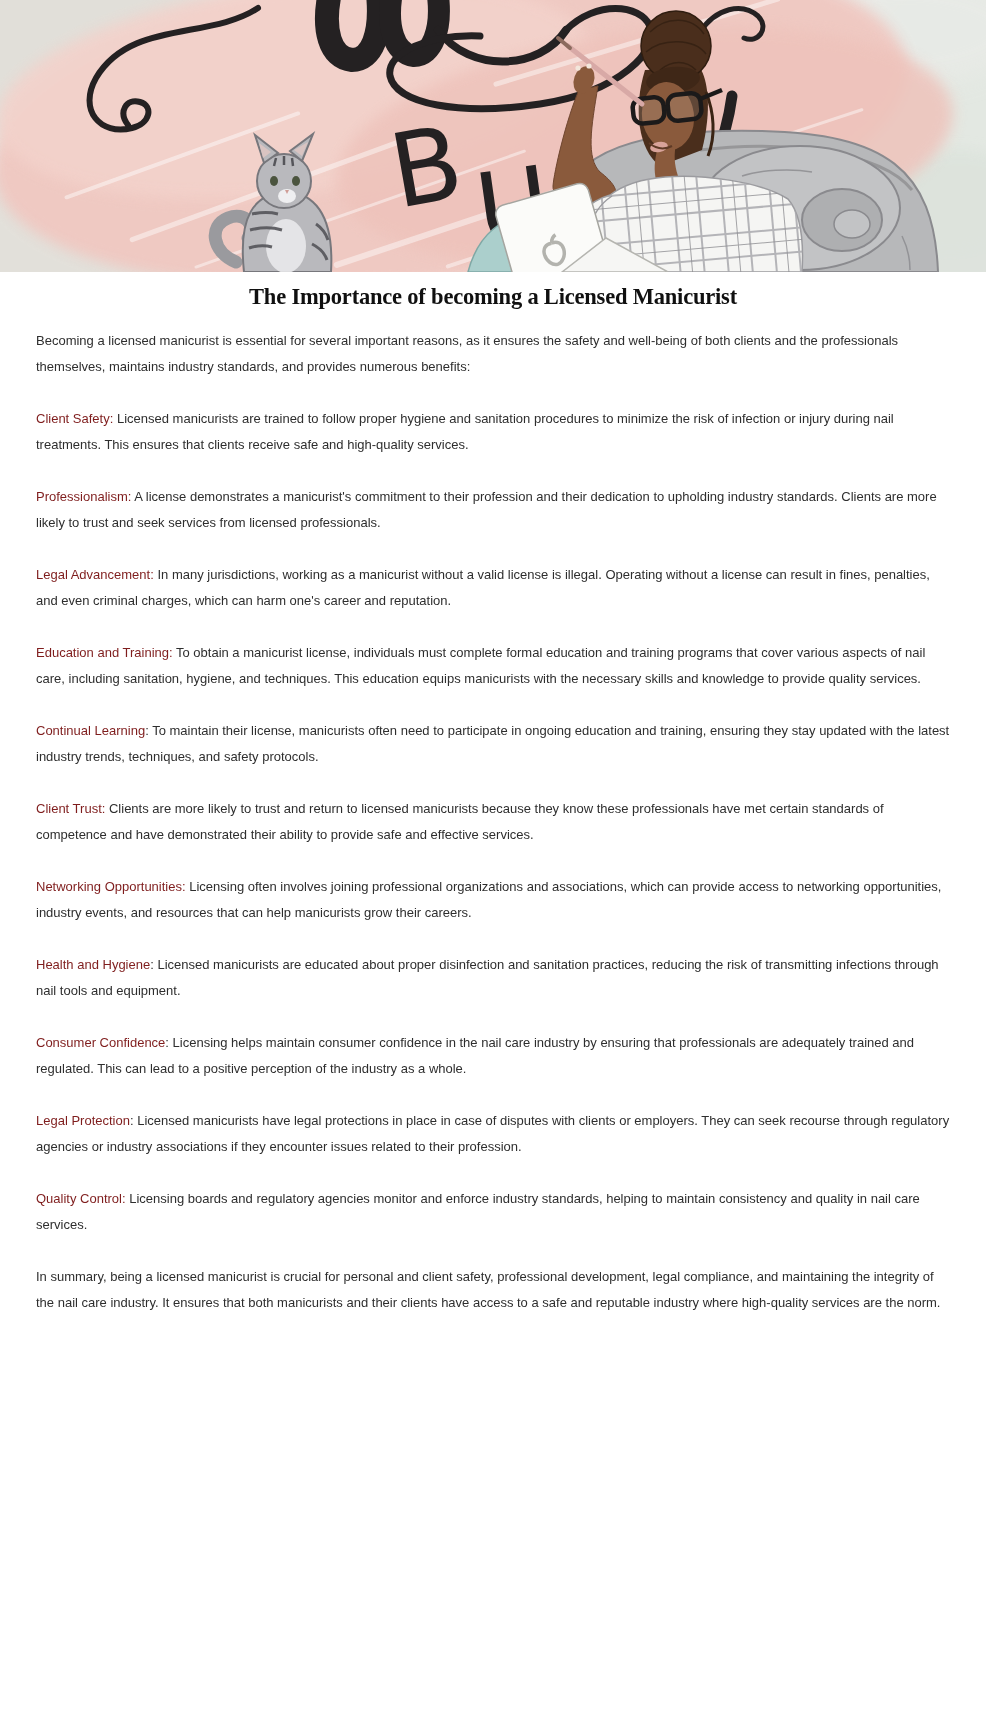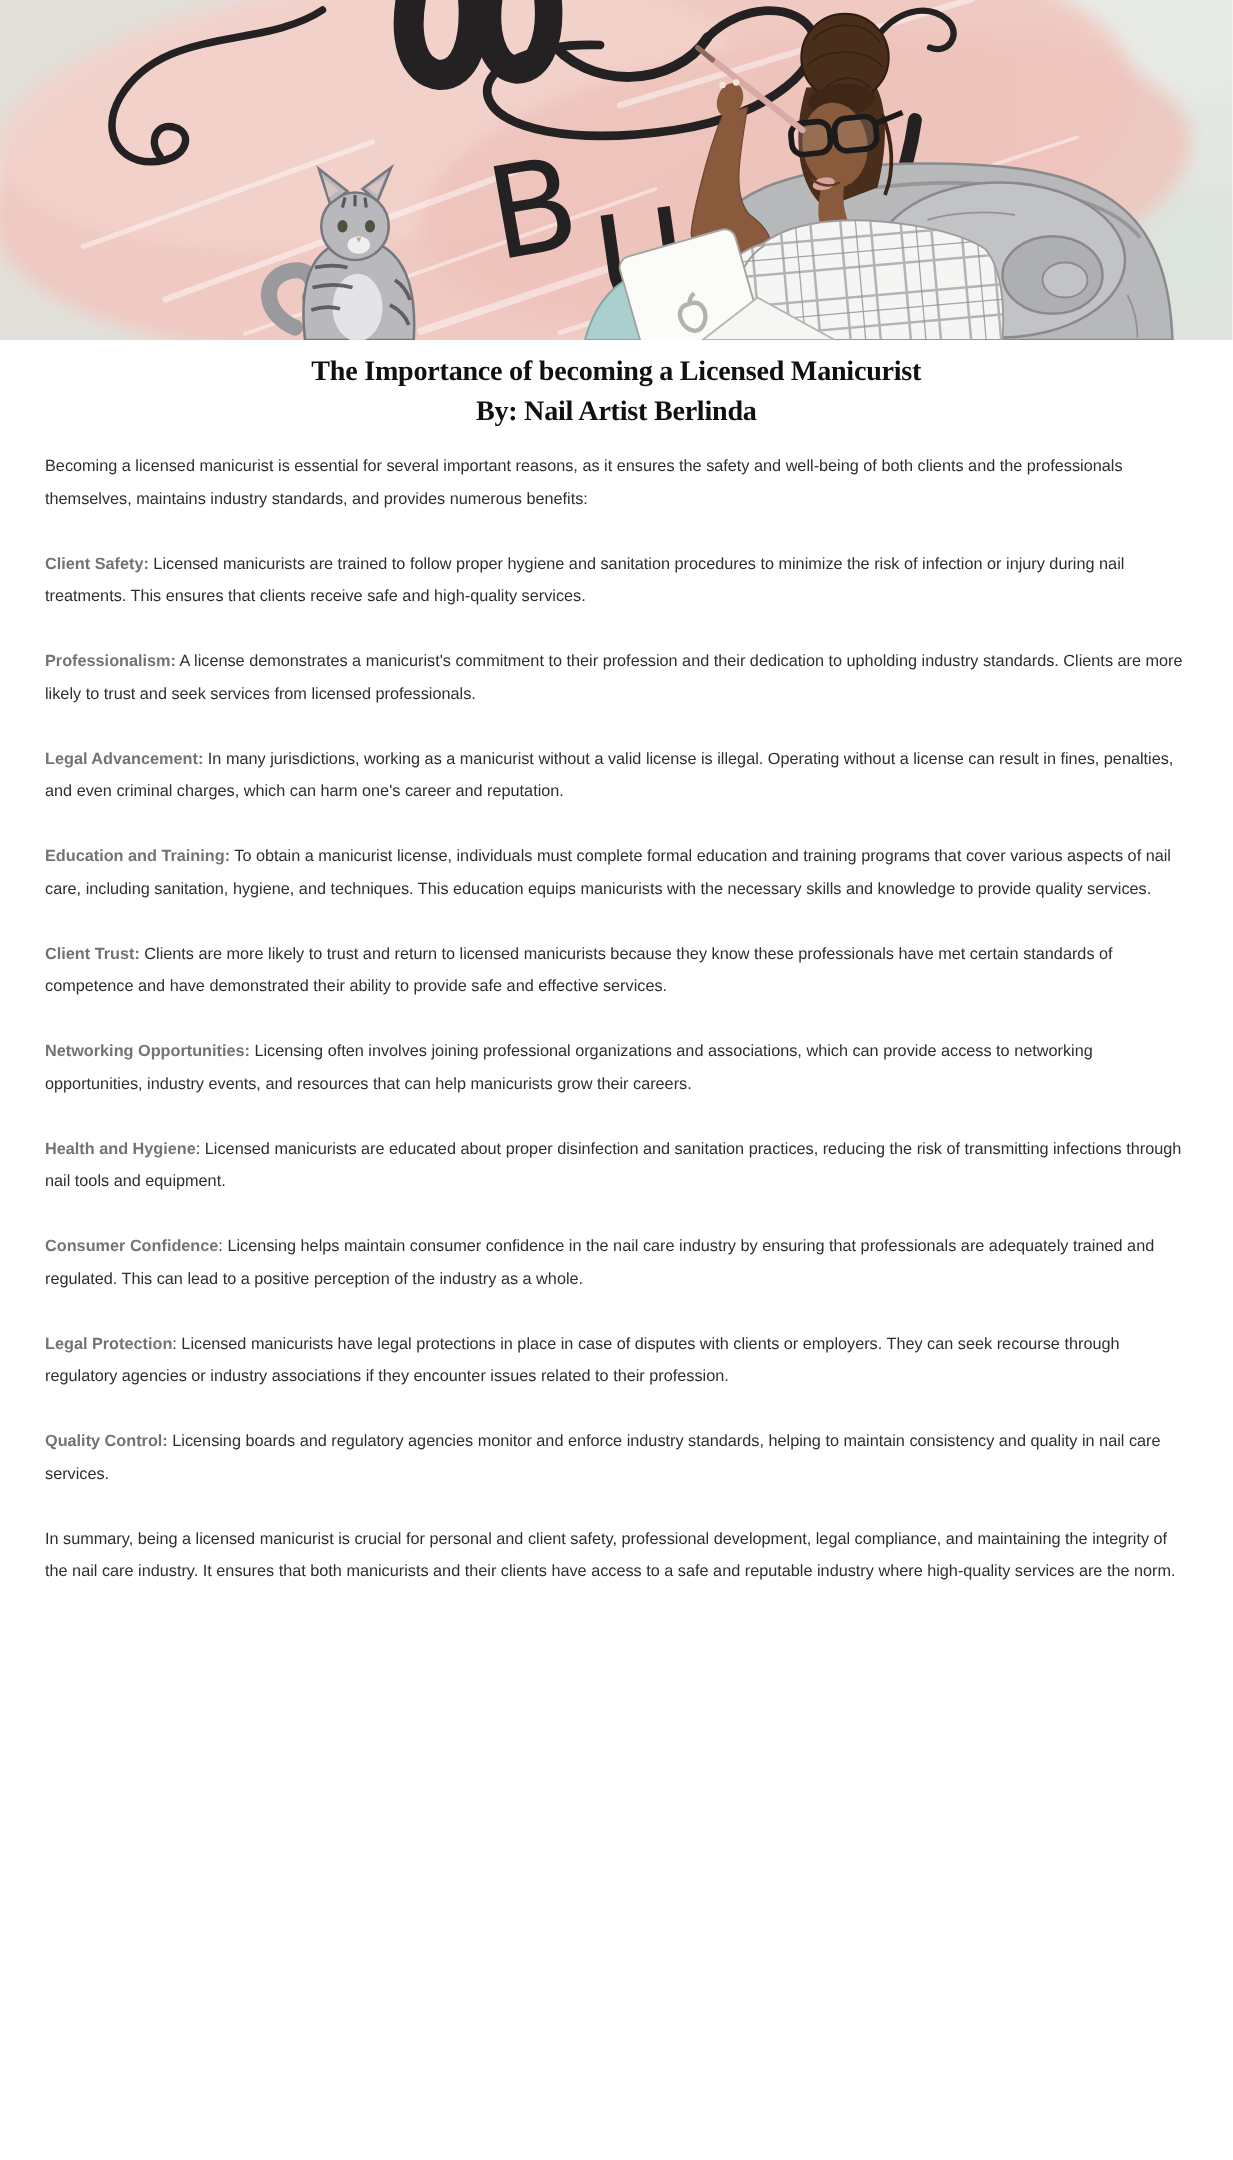--- a/index.html
+++ b/index.html
@@ -13,21 +13,21 @@
   .title-block{padding-top:9px;text-align:center;}
   .title-line{
     font-family:Liberation Serif, serif;
     font-weight:700;font-size:22.5px;line-height:32px;color:#101010;letter-spacing:-0.2px;
   }
   .content{
     padding:15px 36px 0 36px;
     font-size:13px;line-height:26px;color:#2e2e2e;
   }
   .content p{margin:0 0 26px 0;}
-  .content strong{font-weight:700;color:#737373;}
+  .content strong{font-weight:400;color:#7f1d1d;}
 </style>
 </head>
 <body>
 
 <div class="hero">
   <svg width="986" height="272" viewBox="0 0 986 272" xmlns="http://www.w3.org/2000/svg">
     <defs>
       <filter id="soft" x="-40%" y="-40%" width="180%" height="180%">
           <feGaussianBlur stdDeviation="7"></feGaussianBlur>
         </filter>
@@ -187,29 +187,29 @@
         <rect x="506" y="192" width="96" height="118" rx="9" fill="#fbfbf9" stroke="#a5a5a0" stroke-width="1.5"></rect>
         <path d="M552,242 c-6,-1 -10,3 -10,9 c0,7 5,13 10,13 c5,0 10,-6 10,-13 c0,-6 -4,-10 -10,-9 M552,242 c1,-4 3,-6 6,-7" fill="none" stroke="#b3b3ae" stroke-width="3.5"></path>
       </g>
       <path d="M562,272 L606,238 L668,272 Z" fill="#f6f6f4" stroke="#b5b5b0" stroke-width="1.5"></path>
     </g>
   </svg>
 </div>
 
 <div class="title-block">
   <div class="title-line">The Importance of becoming a Licensed Manicurist</div>
-  <div class="title-line">By: Nail Artist Berlinda</div>
 </div>
 
 <div class="content">
     <p><span>Becoming a licensed manicurist is essential for several important reasons, as it ensures the safety and well-being of both clients and the professionals themselves, maintains industry standards, and provides numerous benefits:</span></p>
     <p><strong>Client Safety:</strong><span> Licensed manicurists are trained to follow proper hygiene and sanitation procedures to minimize the risk of infection or injury during nail treatments. This ensures that clients receive safe and high-quality services.</span></p>
     <p><strong>Professionalism:</strong><span> A license demonstrates a manicurist's commitment to their profession and their dedication to upholding industry standards. Clients are more likely to trust and seek services from licensed professionals.</span></p>
     <p><strong>Legal Advancement:</strong><span> In many jurisdictions, working as a manicurist without a valid license is illegal. Operating without a license can result in fines, penalties, and even criminal charges, which can harm one's career and reputation.</span></p>
     <p><strong>Education and Training:</strong><span> To obtain a manicurist license, individuals must complete formal education and training programs that cover various aspects of nail care, including sanitation, hygiene, and techniques. This education equips manicurists with the necessary skills and knowledge to provide quality services.</span></p>
+    <p><strong>Continual Learning</strong><span>: To maintain their license, manicurists often need to participate in ongoing education and training, ensuring they stay updated with the latest industry trends, techniques, and safety protocols.</span></p>
     <p><strong>Client Trust:</strong><span> Clients are more likely to trust and return to licensed manicurists because they know these professionals have met certain standards of competence and have demonstrated their ability to provide safe and effective services.</span></p>
     <p><strong>Networking Opportunities:</strong><span> Licensing often involves joining professional organizations and associations, which can provide access to networking opportunities, industry events, and resources that can help manicurists grow their careers.</span></p>
     <p><strong>Health and Hygiene</strong><span>: Licensed manicurists are educated about proper disinfection and sanitation practices, reducing the risk of transmitting infections through nail tools and equipment.</span></p>
     <p><strong>Consumer Confidence</strong><span>: Licensing helps maintain consumer confidence in the nail care industry by ensuring that professionals are adequately trained and regulated. This can lead to a positive perception of the industry as a whole.</span></p>
     <p><strong>Legal Protection</strong><span>: Licensed manicurists have legal protections in place in case of disputes with clients or employers. They can seek recourse through regulatory agencies or industry associations if they encounter issues related to their profession.</span></p>
     <p><strong>Quality Control:</strong><span> Licensing boards and regulatory agencies monitor and enforce industry standards, helping to maintain consistency and quality in nail care services.</span></p>
     <p><span>In summary, being a licensed manicurist is crucial for personal and client safety, professional development, legal compliance, and maintaining the integrity of the nail care industry. It ensures that both manicurists and their clients have access to a safe and reputable industry where high-quality services are the norm.</span></p>
   </div>
 
 </body></html>

